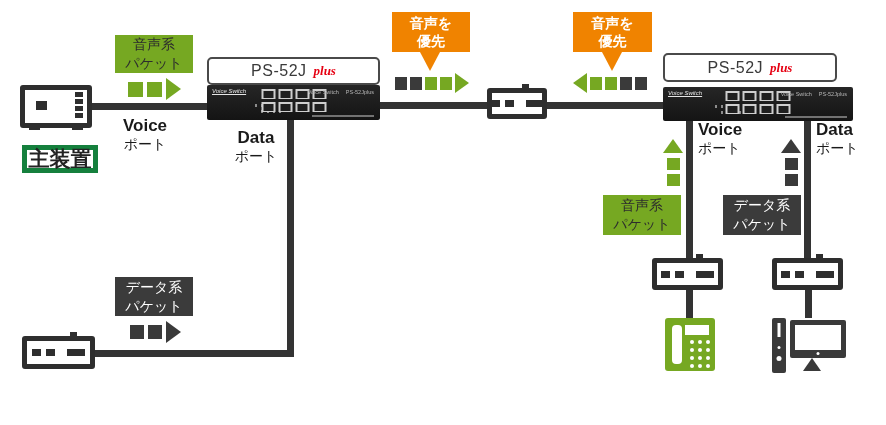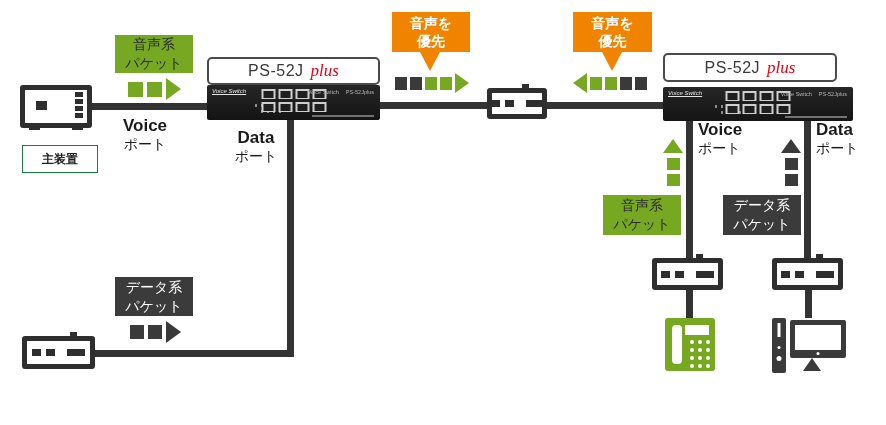--- a/index.html
+++ b/index.html
@@ -11,24 +11,24 @@
 
   
   .outline-box { position:absolute; background:#fff; border:5px solid #2e2e2e; border-radius:3px; }
   .foot { position:absolute; width:11px; height:7px; background:#2e2e2e; bottom:-7px; }
   .antenna { position:absolute; width:7px; height:9px; background:#2e2e2e; top:-9px; }
   .hub-inner { display:flex; align-items:center; justify-content:center; height:100%; gap:5px; }
   .hub-sq { width:9px; height:7px; background:#2e2e2e; }
   .hub-wide { width:18px; height:7px; background:#2e2e2e; margin-left:7px; }
 
   
-  .plain-label { position:absolute; background:#fff; border:1px solid #15803d; display:flex; align-items:center; justify-content:center; font-size:12px; color:#222; font-weight:600; }
+  .plain-label { position:absolute; background:#fff; border:5px solid #15803d; display:flex; align-items:center; justify-content:center; font-size:21px; color:#222; font-weight:600; }
   .model-label { position:absolute; background:#fff; border:2px solid #4a4a4a; border-radius:5px; display:flex; align-items:center; justify-content:center; }
   .model-label .model { font-size:16px; color:#3a3a3a; letter-spacing:0.5px; }
-  .model-label .suffix { font-family:"Liberation Serif","DejaVu Serif",serif; font-style:italic; font-weight:400; color:#e60012; font-size:17px; margin-left:7px; }
+  .model-label .suffix { font-family:"Liberation Serif","DejaVu Serif",serif; font-style:italic; font-weight:700; color:#e60012; font-size:13px; margin-left:7px; }
 
   
   .callout { position:absolute; background:#f08300; color:#fff; font-weight:700; font-size:14px; line-height:1.3; text-align:center; display:flex; flex-direction:column; justify-content:center; }
   .callout-tail { position:absolute; width:0; height:0; border-left:10px solid transparent; border-right:10px solid transparent; border-top:19px solid #f08300; }
 
   
   .pkt-box { position:absolute; font-size:14px; line-height:1.35; text-align:center; display:flex; flex-direction:column; justify-content:center; }
   .pkt-box.green { background:#76a822; color:#2d2d2d; }
   .pkt-box.dark  { background:#3b3b3b; color:#fff; }
 

